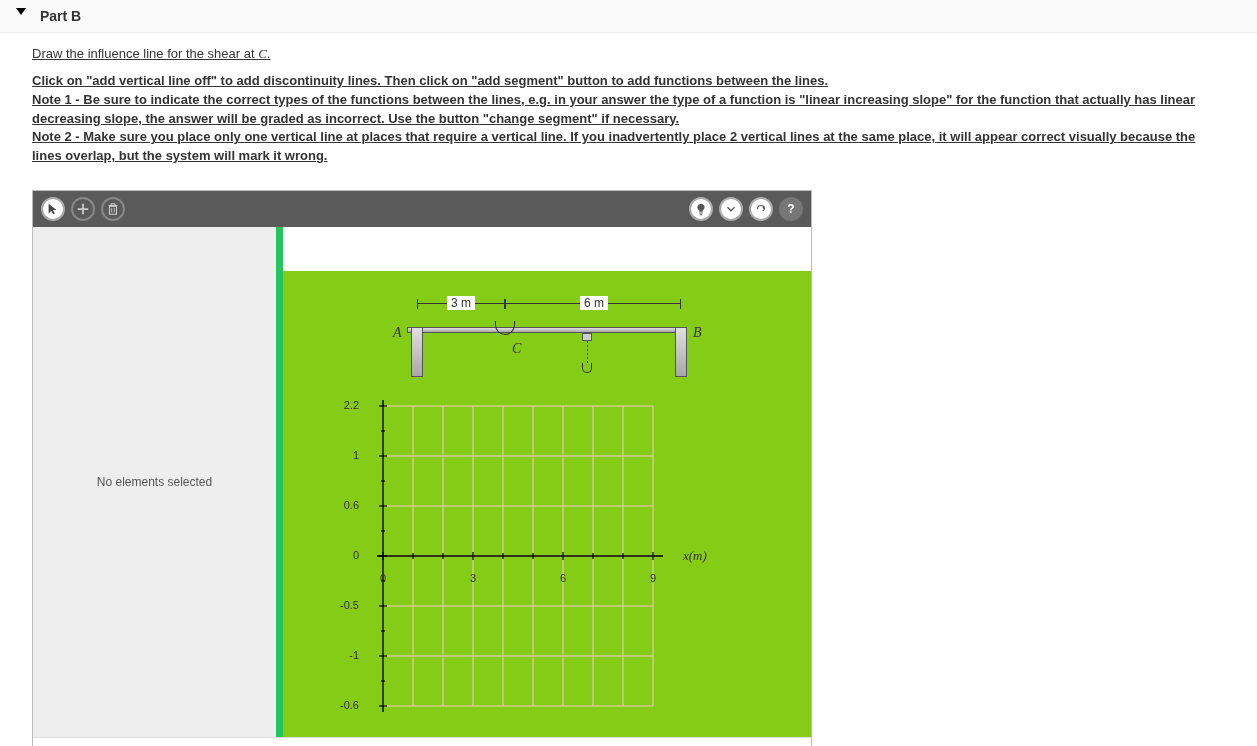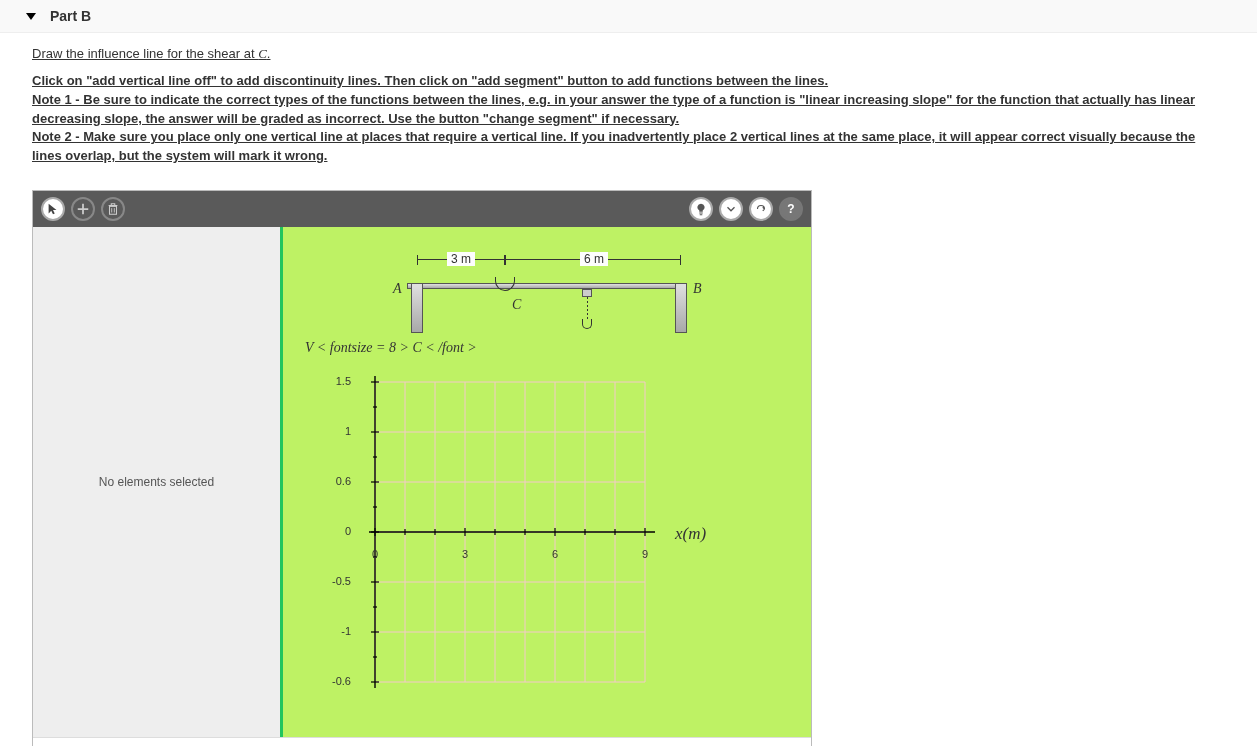--- a/index.html
+++ b/index.html
@@ -1,50 +1,50 @@
 <!DOCTYPE html>
 <html><head>
 <meta charset="utf-8">
 <style>
 * { box-sizing: border-box; margin: 0; padding: 0; }
 body { font-family: Arial, Helvetica, sans-serif; font-size: 13px; background: #fff; color: #333; }
-.part-header { display: flex; align-items: center; padding: 8px 26px; background: #f9f9f9; border-bottom: 1px solid #eee; }
+.part-header { display: flex; padding: 8px 16px; background: #f9f9f9; border-bottom: 1px solid #eee; }
 .part-header .tri { width: 0; height: 0; border-left: 5px solid transparent; border-right: 5px solid transparent; border-top: 7px solid #000; margin-right: 14px; }
 .part-header .title { font-weight: bold; font-size: 14px; }
 .instruction-block { padding: 12px 32px 10px 32px; font-size: 13px; line-height: 1.45; text-decoration: underline; }
 .instruction-block p { margin-bottom: 8px; }
 .instruction-block .notes { font-weight: bold; }
 .instruction-block .italic { font-style: italic; font-family: 'Times New Roman', serif; }
 .canvas-box { margin: 6px 32px 0 32px; border: 1px solid #bbb; width: 780px; background: #fff; }
 .toolbar { background: #5a5a5a; height: 36px; display: flex; align-items: center; padding: 0 8px; justify-content: space-between; }
 .toolbar .left, .toolbar .right { display: flex; gap: 6px; }
 .tb-btn { width: 24px; height: 24px; border-radius: 50%; background: #fff; border: 2px solid #aaa; display: flex; align-items: center; justify-content: center; font-size: 12px; color: #444; cursor: pointer; }
 .tb-btn.plain { background: transparent; border-color: #888; color: #ccc; }
 .tb-btn svg { width: 14px; height: 14px; }
 .workspace { display: flex; min-height: 510px; }
-.sidebar { width: 250px; background: #eee; border-right: 3px solid #22c55e; display: flex; align-items: center; justify-content: center; color: #555; font-size: 12px; }
-.main-canvas { flex: 1; background: #bef264; padding: 6px 2px; position: relative; }
+.sidebar { width: 250px; background: #eee; border-right: 7px solid #22c55e; display: flex; align-items: center; justify-content: center; color: #555; font-size: 12px; }
+.main-canvas { flex: 1; background: #84cc16; padding: 6px 10px; position: relative; margin-top: 44px; }
 .diagram { position: relative; margin: 8px auto 4px auto; width: 360px; height: 95px; }
 .beam-top { position: absolute; left: 40px; top: 42px; width: 280px; height: 6px; background: linear-gradient(#e0e0e0,#a8a8a8); border: 1px solid #555; }
 .support { position: absolute; top: 42px; width: 12px; height: 50px; background: linear-gradient(#e0e0e0,#a8a8a8); border: 1px solid #555; }
 .dim-line { position: absolute; border-top: 1px solid #333; height: 0; }
 .dim-end { position: absolute; width: 0; height: 10px; border-left: 1px solid #333; top: -5px; }
 .dim-text { position: absolute; font-size: 12px; background: #fdfdfd; padding: 0 4px; top: -8px; }
 .lbl { position: absolute; font-style: italic; font-family: 'Times New Roman', serif; font-size: 14px; }
 .hook { position: absolute; left: 215px; top: 48px; display:flex; flex-direction:column; align-items:center; }
 .hook-box { width:10px; height:8px; border:1px solid #555; background:#ccc; }
 .hook-chain { width:1px; height:22px; background: repeating-linear-gradient(#333,#333 2px,transparent 2px,transparent 4px); }
 .hook-c { width:10px; height:10px; border:1.5px solid #333; border-top:none; border-radius: 0 0 50% 50%; }
 .axis-title { font-family: 'Times New Roman', serif; font-style: italic; font-size: 14px; margin-left: 20px; margin-top: 4px; }
 .plot-area { position: relative; margin: 6px 0 0 70px; width: 370px; height: 340px; }
 .y-ticks { position: absolute; left: -40px; top: 0; height: 100%; width: 36px; }
 .y-tick { position: absolute; right: 0; font-size: 11px; text-align: right; width: 34px; }
 .x-ticks { position: absolute; bottom: -4px; left: 0; width: 100%; }
 .x-tick { position: absolute; font-size: 11px; transform: translateX(-50%); }
-.x-label { position: absolute; font-family: 'Times New Roman', serif; font-style: italic; font-size: 17px; }
+.x-label { position: absolute; font-family: 'Times New Roman', serif; font-style: italic; font-size: 13px; }
 .footer-msg { padding: 8px 10px; font-size: 12px; color: #444; border-top: 1px solid #ddd; }
 .arc-down { position:absolute; width:20px; height:14px; border:1px solid #333; border-top:none; border-radius:0 0 20px 20px; }
 </style>
 </head>
 <body>
 
 <div class="part-header">
   <div class="tri"></div>
   <div class="title">Part B</div>
 </div>
@@ -126,21 +126,20 @@
         <span class="lbl" style="left:326px; top:40px;">B</span>
         <div class="arc-down" style="left:128px; top:36px;"></div>
         <span class="lbl" style="left:145px; top:56px;">C</span>
         <div class="hook">
           <div class="hook-box"></div>
             <div class="hook-chain"></div>
             <div class="hook-c"></div>
         </div>
       </div>
 
-      <div class="axis-title">V &lt; fontsize = 8 &gt; C &lt; /font &gt;</div>
 
       <div class="plot-area">
         <svg width="310" height="340" style="position:absolute;left:0;top:0;">
 
           <g stroke="#f3c9c9" stroke-width="1">
             <line x1="20" y1="20" x2="20" y2="320"></line>
               <line x1="50" y1="20" x2="50" y2="320"></line>
               <line x1="80" y1="20" x2="80" y2="320"></line>
               <line x1="110" y1="20" x2="110" y2="320"></line>
               <line x1="140" y1="20" x2="140" y2="320"></line>
@@ -186,21 +185,21 @@
               <line x1="290" y1="166" x2="290" y2="174"></line>
             <line x1="50" y1="167" x2="50" y2="173"></line>
               <line x1="80" y1="167" x2="80" y2="173"></line>
               <line x1="140" y1="167" x2="140" y2="173"></line>
               <line x1="170" y1="167" x2="170" y2="173"></line>
               <line x1="230" y1="167" x2="230" y2="173"></line>
               <line x1="260" y1="167" x2="260" y2="173"></line>
           </g>
         </svg>
         <div class="y-ticks">
-          <div class="y-tick" style="top:13px;">1.5</div>
+          <div class="y-tick" style="top:13px;">2.2</div>
           <div class="y-tick" style="top:63px;">1</div>
           <div class="y-tick" style="top:113px;">0.6</div>
           <div class="y-tick" style="top:163px;">0</div>
           <div class="y-tick" style="top:213px;">-0.5</div>
           <div class="y-tick" style="top:263px;">-1</div>
           <div class="y-tick" style="top:313px;">-0.6</div>
         </div>
         <div class="x-ticks">
           <div class="x-tick" style="left:20px; top:-158px;">0</div>
           <div class="x-tick" style="left:110px; top:-158px;">3</div>

